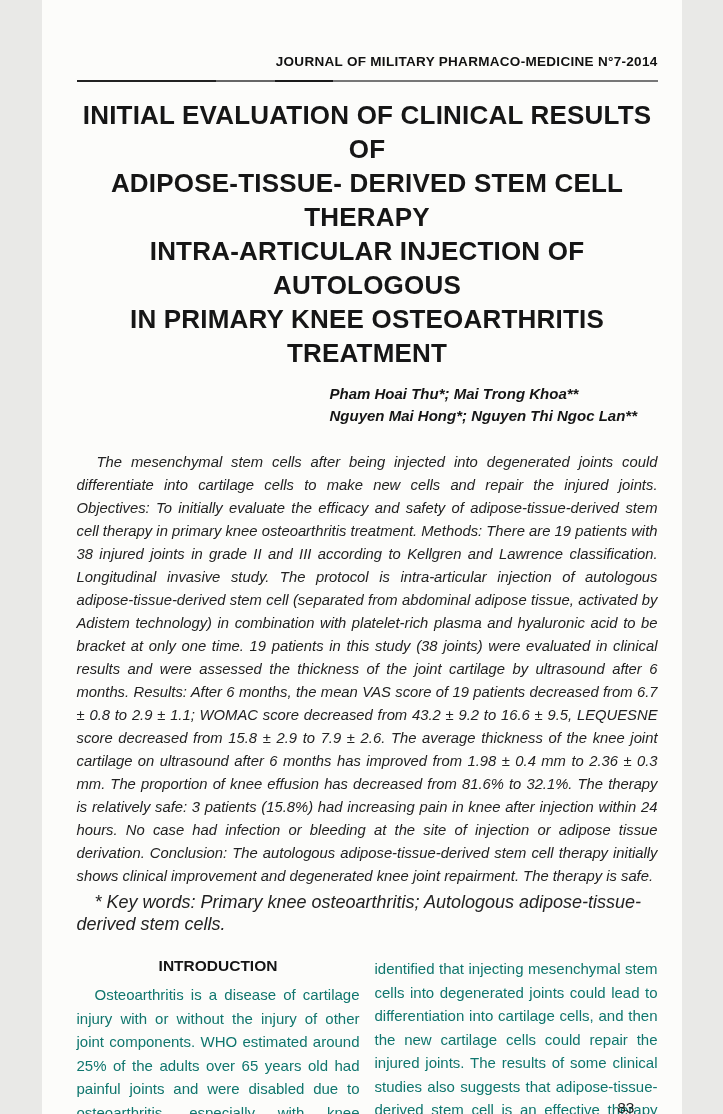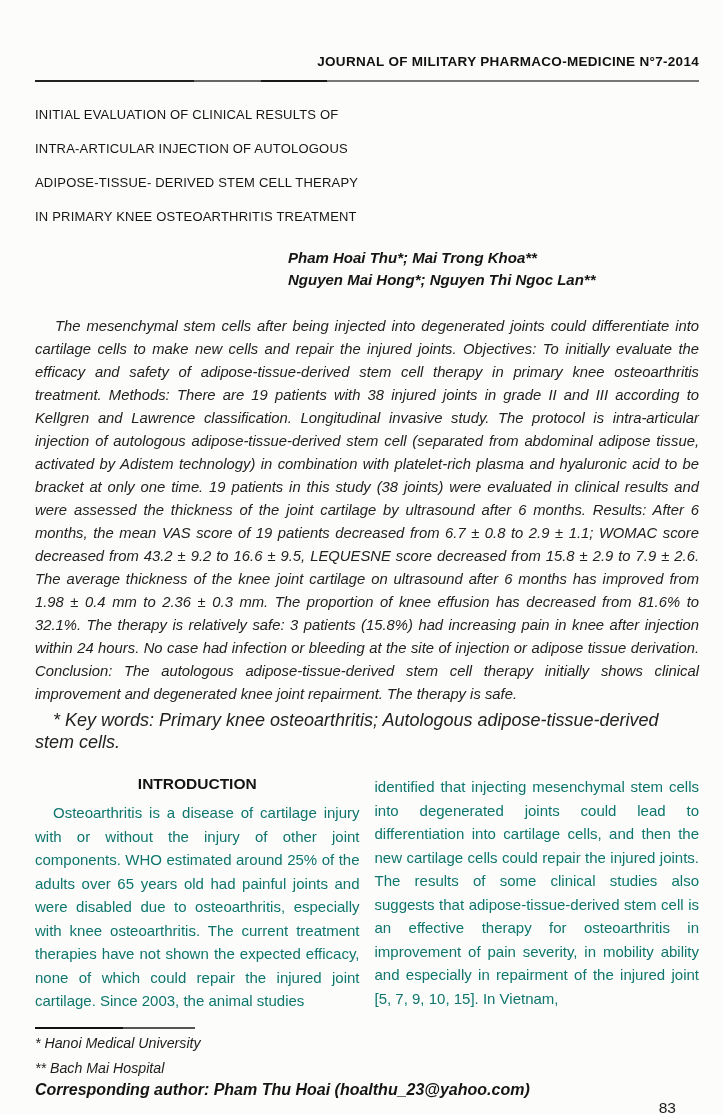--- a/index.html
+++ b/index.html
@@ -1,18 +1,18 @@
 <!DOCTYPE html>
 <html><head>
 <meta charset="utf-8">
 <style>
   html, body { margin: 0; padding: 0; background: #e9e9e7; }
   .page {
     position: relative;
-    width: 723px;
+    width: 640px;
     height: 1114px;
     margin: 0 auto;
     background: #fcfcfa;
     font-family: "Liberation Sans", sans-serif;
     color: #1b1b1b;
     box-sizing: border-box;
     padding: 0 24px 0 35px;
     overflow: hidden;
   }
   .journal-header {
@@ -23,23 +23,23 @@
     letter-spacing: 0.3px;
     color: #111;
   }
   .header-rule {
     margin-top: 11px;
     height: 2px;
     background: linear-gradient(to right, #222 0 24%, #666 24% 34%, #1a1a1a 34% 44%, #777 44% 100%);
   }
   .title {
     margin-top: 16px;
-    text-align: left;
-    font-weight: 400;
-    font-size: 13px;
+    text-align: center;
+    font-weight: 700;
+    font-size: 26px;
     line-height: 34px;
     letter-spacing: 0.2px;
     color: #161616;
   }
   .authors {
     margin-top: 13px;
     margin-left: 253px;
     font-style: italic;
     font-weight: 700;
     font-size: 15px;
@@ -121,22 +121,22 @@
 <body>
 
 <div class="page">
 
   <div class="journal-header">JOURNAL OF MILITARY PHARMACO-MEDICINE N°7-2014</div>
 
   <div class="header-rule"></div>
 
   <div class="title">
     <div>INITIAL EVALUATION OF CLINICAL RESULTS OF</div>
+    <div>ADIPOSE-TISSUE- DERIVED STEM CELL THERAPY</div>
     <div>INTRA-ARTICULAR INJECTION OF AUTOLOGOUS</div>
-    <div>ADIPOSE-TISSUE- DERIVED STEM CELL THERAPY</div>
     <div>IN PRIMARY KNEE OSTEOARTHRITIS TREATMENT</div>
   </div>
 
   <div class="authors">
     <div>Pham Hoai Thu*; Mai Trong Khoa**</div>
     <div>Nguyen Mai Hong*; Nguyen Thi Ngoc Lan**</div>
   </div>
 
 
   <div class="summary-body">The mesenchymal stem cells after being injected into degenerated joints could differentiate into cartilage cells to make new cells and repair the injured joints. Objectives: To initially evaluate the efficacy and safety of adipose-tissue-derived stem cell therapy in primary knee osteoarthritis treatment. Methods: There are 19 patients with 38 injured joints in grade II and III according to Kellgren and Lawrence classification. Longitudinal invasive study. The protocol is intra-articular injection of autologous adipose-tissue-derived stem cell (separated from abdominal adipose tissue, activated by Adistem technology) in combination with platelet-rich plasma and hyaluronic acid to be bracket at only one time. 19 patients in this study (38 joints) were evaluated in clinical results and were assessed the thickness of the joint cartilage by ultrasound after 6 months. Results: After 6 months, the mean VAS score of 19 patients decreased from 6.7 ± 0.8 to 2.9 ± 1.1; WOMAC score decreased from 43.2 ± 9.2 to 16.6 ± 9.5, LEQUESNE score decreased from 15.8 ± 2.9 to 7.9 ± 2.6. The average thickness of the knee joint cartilage on ultrasound after 6 months has improved from 1.98 ± 0.4 mm to 2.36 ± 0.3 mm. The proportion of knee effusion has decreased from 81.6% to 32.1%. The therapy is relatively safe: 3 patients (15.8%) had increasing pain in knee after injection within 24 hours. No case had infection or bleeding at the site of injection or adipose tissue derivation. Conclusion: The autologous adipose-tissue-derived stem cell therapy initially shows clinical improvement and degenerated knee joint repairment. The therapy is safe.</div>

